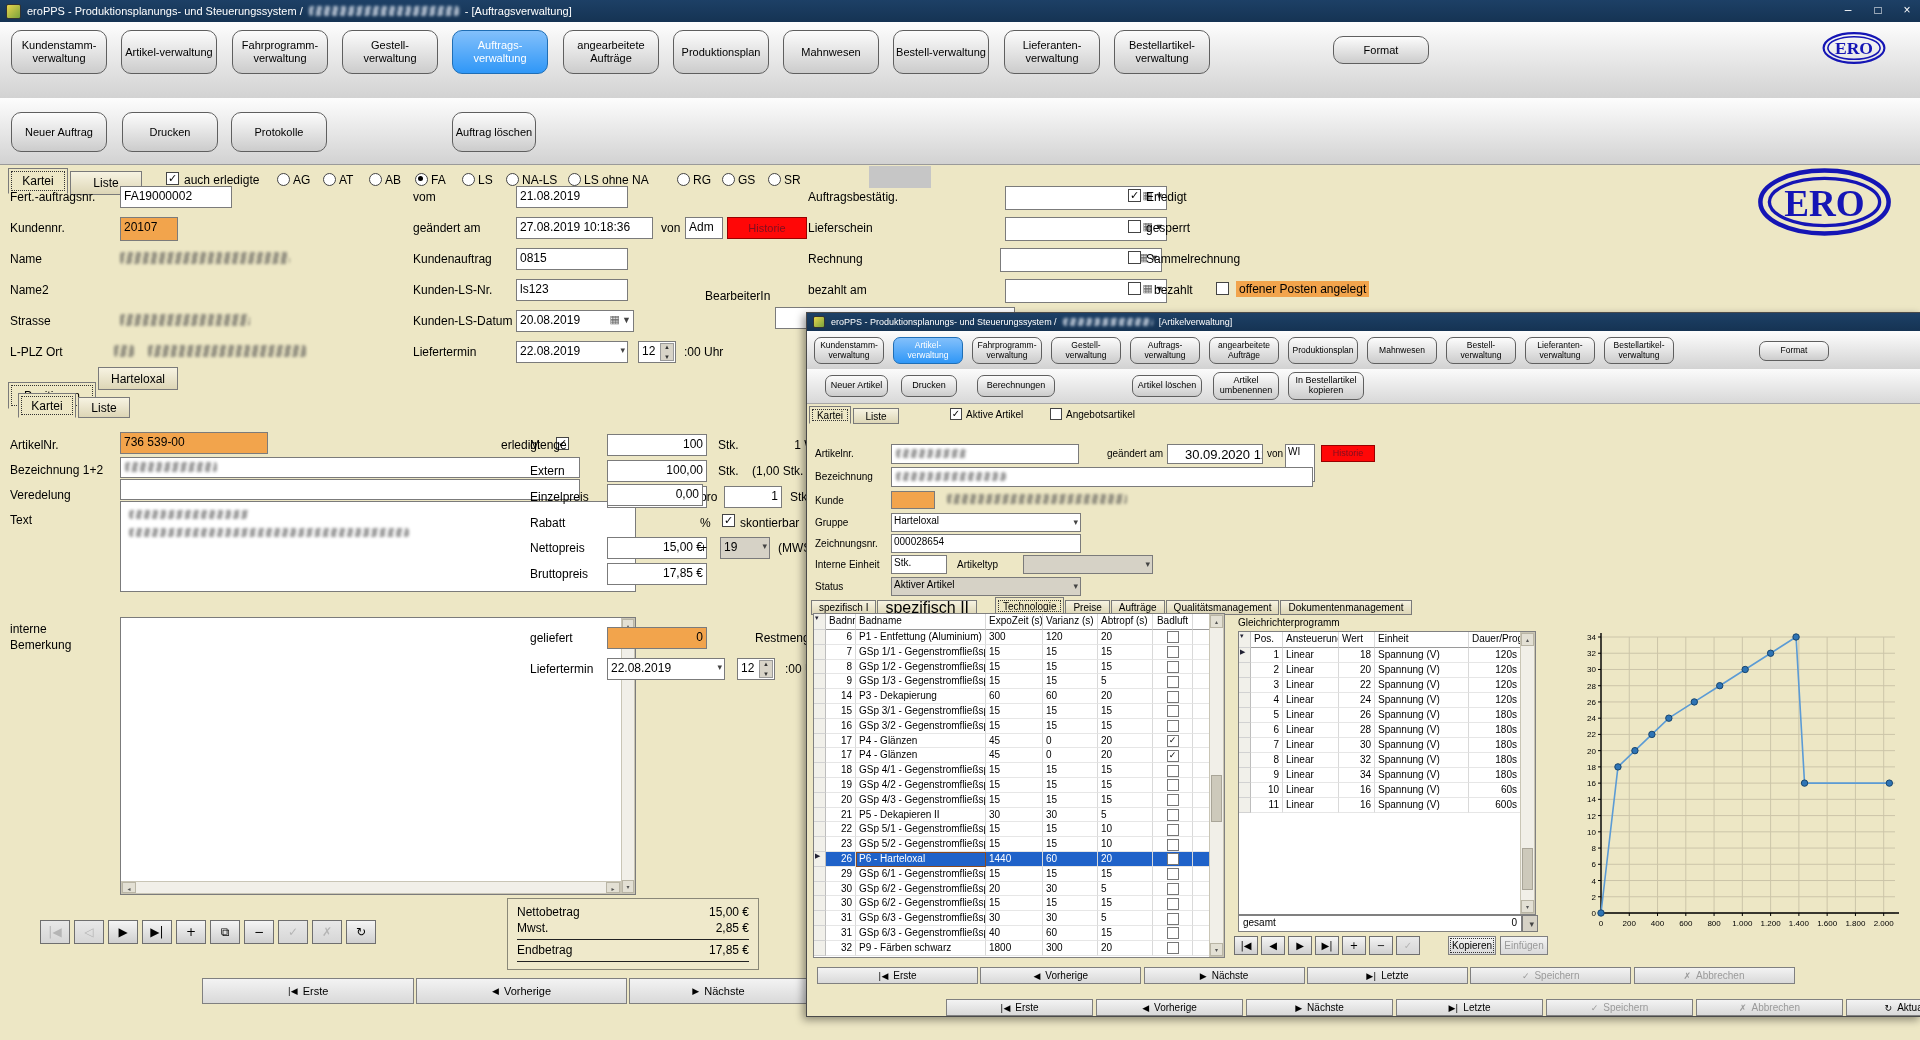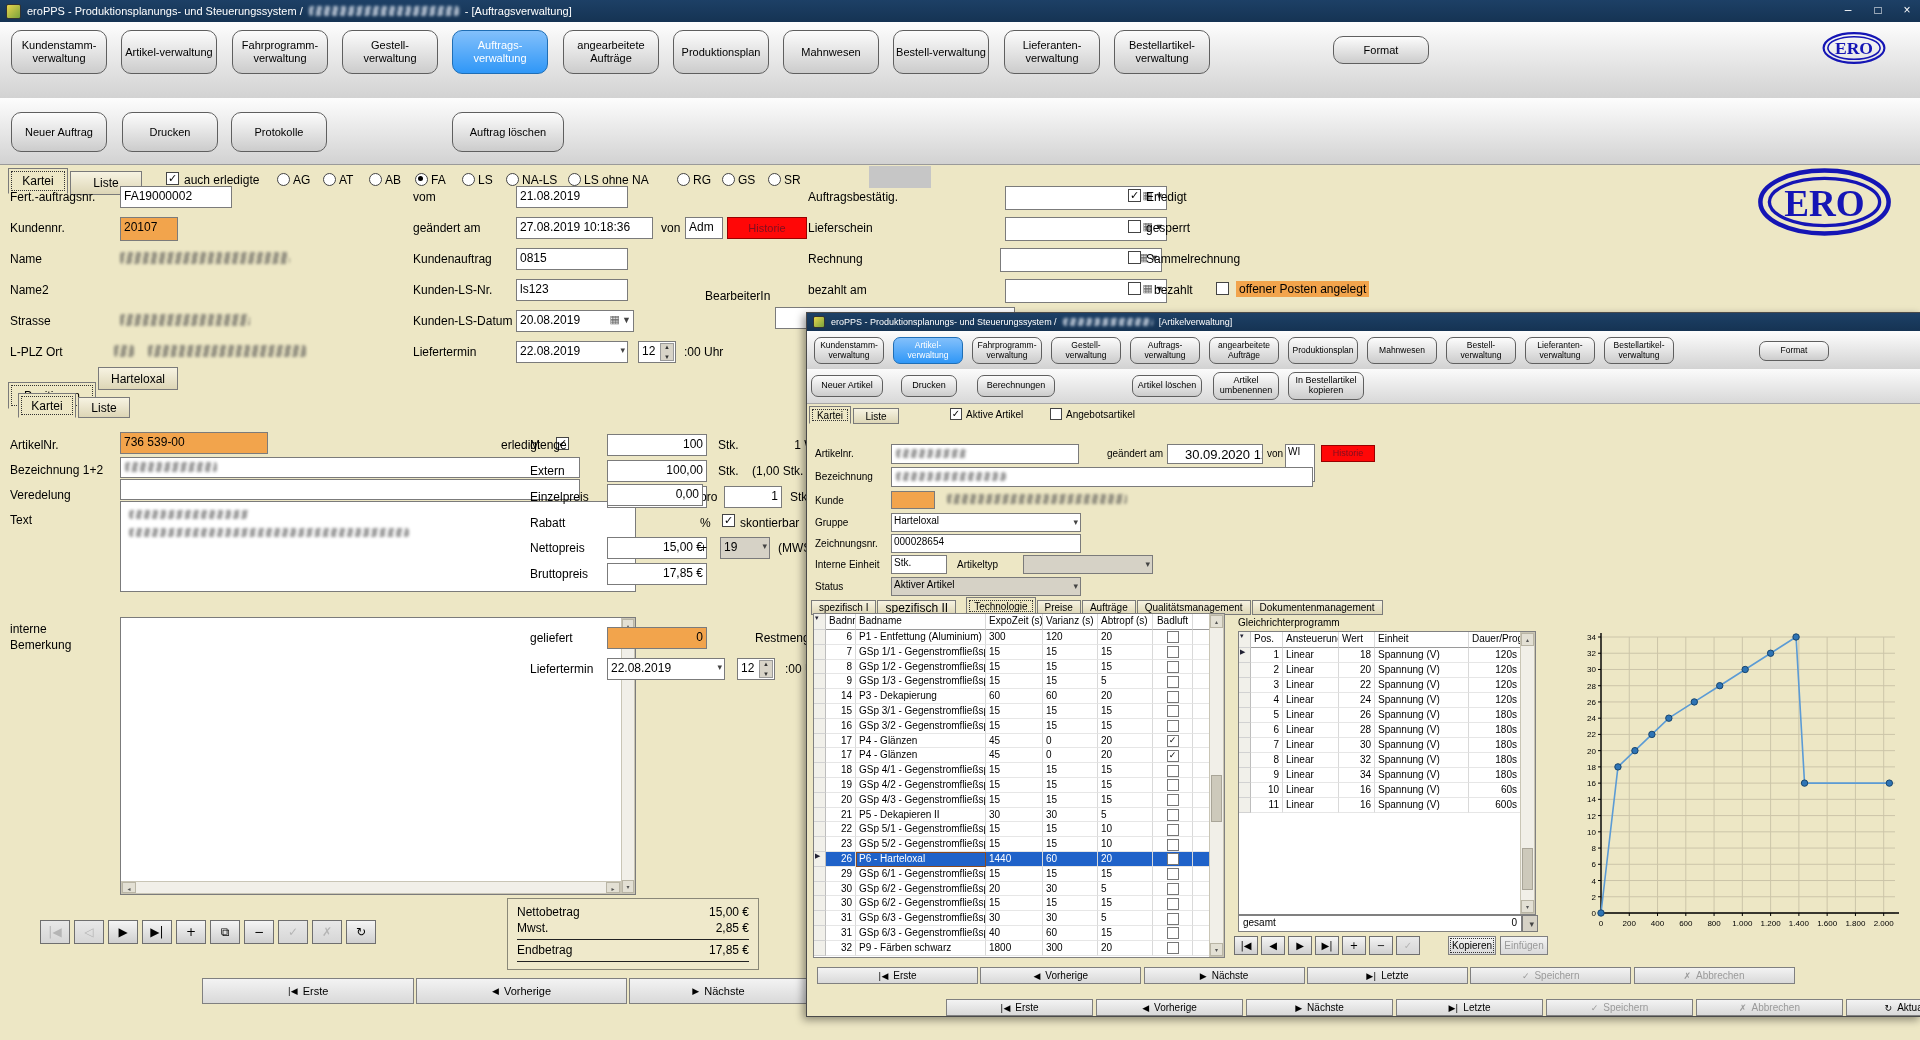--- a/index.html
+++ b/index.html
@@ -96,21 +96,21 @@
     <ellipse cx="60" cy="31" rx="57" ry="28" stroke-width="4"></ellipse>
     <ellipse cx="60" cy="31" rx="49" ry="21" stroke-width="3"></ellipse>
     <text x="60" y="43" font-size="33" text-anchor="middle">ERO</text>
   </svg>
 
   <div class="toolband" style="top:98px;height:66px"></div>
   <div id="main-toolbar">
       <div class="navbtn" style="left: 11px; top: 112px; width: 96px; height: 40px;">Neuer Auftrag</div>
       <div class="navbtn" style="left: 122px; top: 112px; width: 96px; height: 40px;">Drucken</div>
       <div class="navbtn" style="left: 231px; top: 112px; width: 96px; height: 40px;">Protokolle</div>
-      <div class="navbtn" style="left: 452px; top: 112px; width: 112px; height: 40px;">Auftrag löschen</div>
+      <div class="navbtn" style="left: 452px; top: 112px; width: 84px; height: 40px;">Auftrag löschen</div>
     </div>
 
   <div class="tab seltab" style="left:8px;top:168px;width:60px;height:26px">Kartei</div>
   <div class="tab" style="left:70px;top:171px;width:72px;height:24px">Liste</div>
   <span class="cb" style="left:166px;top:172px">✓</span>
   <span class="lbl" style="left:184px;top:173px">auch erledigte</span>
   <div id="type-radios">
       <div class="radio" style="left: 277px; top: 173px;"></div>
       <div class="lbl" style="left: 293px; top: 173px;">AG</div>
       <div class="radio" style="left: 323px; top: 173px;"></div>
@@ -357,21 +357,21 @@
         <div class="navbtn smallbtn" style="left: 402px; top: 24px; width: 70px; height: 27px;">angearbeitete Aufträge</div>
         <div class="navbtn smallbtn" style="left: 481px; top: 24px; width: 70px; height: 27px;">Produktionsplan</div>
         <div class="navbtn smallbtn" style="left: 560px; top: 24px; width: 70px; height: 27px;">Mahnwesen</div>
         <div class="navbtn smallbtn" style="left: 639px; top: 24px; width: 70px; height: 27px;">Bestell-verwaltung</div>
         <div class="navbtn smallbtn" style="left: 718px; top: 24px; width: 70px; height: 27px;">Lieferanten-verwaltung</div>
         <div class="navbtn smallbtn" style="left: 797px; top: 24px; width: 70px; height: 27px;">Bestellartikel-verwaltung</div>
       </div>
     <div class="navbtn smallbtn" style="left:952px;top:28px;width:70px;height:20px">Format</div>
     <div style="position:absolute;left:0;top:56px;width:1114px;height:34px;background:linear-gradient(#fbfbfb,#d8d8d8);border-bottom:1px solid #a8a8a8"></div>
     <div id="ovl-toolbar">
-        <div class="navbtn smallbtn" style="left: 4px; top: 62px; width: 72px; height: 22px; font-size: 9px;">Neuer Artikel</div>
+        <div class="navbtn smallbtn" style="left: 18px; top: 62px; width: 63px; height: 22px; font-size: 9px;">Neuer Artikel</div>
         <div class="navbtn smallbtn" style="left: 94px; top: 62px; width: 56px; height: 22px; font-size: 9px;">Drucken</div>
         <div class="navbtn smallbtn" style="left: 170px; top: 62px; width: 78px; height: 22px; font-size: 9px;">Berechnungen</div>
         <div class="navbtn smallbtn" style="left: 325px; top: 62px; width: 70px; height: 22px; font-size: 9px;">Artikel löschen</div>
         <div class="navbtn smallbtn" style="left: 406px; top: 59px; width: 66px; height: 28px; font-size: 9px;">Artikel umbenennen</div>
         <div class="navbtn smallbtn" style="left: 481px; top: 59px; width: 76px; height: 28px; font-size: 9px;">In Bestellartikel kopieren</div>
       </div>
 
     <div class="tab seltab" style="left:2px;top:93px;width:42px;height:18px;font-size:10px">Kartei</div>
     <div class="tab" style="left:46px;top:95px;width:46px;height:16px;font-size:10px">Liste</div>
     <span class="cb" style="left:143px;top:95px;width:12px;height:12px;font-size:10px;line-height:10px">✓</span>
@@ -407,21 +407,21 @@
     <div class="inp combo gray s10" style="left:216px;top:242px;width:130px;height:19px">
       <span></span><span class="car">▾</span>
     </div>
     <span class="lbl10" style="left:8px;top:268px">Status</span>
     <div class="inp combo gray s10" style="left:84px;top:264px;width:190px;height:19px">
       <span>Aktiver Artikel</span><span class="car">▾</span>
     </div>
 
     <div id="ovl-tabs" style="position:absolute;left:4px;top:284px;display:flex;align-items:flex-end">
         <div class="tab" style="position: relative; font-size: 10px; padding: 2px 7px; height: 15px; margin-right: 1px;">spezifisch I</div>
-        <div class="tab" style="position: relative; font-size: 12px; padding: 2px 7px; height: 15px; margin-right: 10px;">spezifisch II</div>
+        <div class="tab" style="position: relative; font-size: 16px; padding: 2px 7px; height: 15px; margin-right: 18px;">spezifisch II</div>
         <div class="tab seltab" style="position: relative; font-size: 10px; padding: 2px 7px; height: 18px; margin-right: 1px;">Technologie</div>
         <div class="tab" style="position: relative; font-size: 10px; padding: 2px 7px; height: 15px; margin-right: 1px;">Preise</div>
         <div class="tab" style="position: relative; font-size: 10px; padding: 2px 7px; height: 15px; margin-right: 1px;">Aufträge</div>
         <div class="tab" style="position: relative; font-size: 10px; padding: 2px 7px; height: 15px; margin-right: 1px;">Qualitätsmanagement</div>
         <div class="tab" style="position: relative; font-size: 10px; padding: 2px 7px; height: 15px; margin-right: 1px;">Dokumentenmanagement</div>
       </div>
 
     <div class="dtable" style="left:6px;top:300px;width:412px;height:345px" id="bath-table">
         <div class="trow thead" style="height: 16px; grid-template-columns: 12px 30px 130px 57px 55px 55px 40px 18px;">
           <div class="gut">▾</div>

